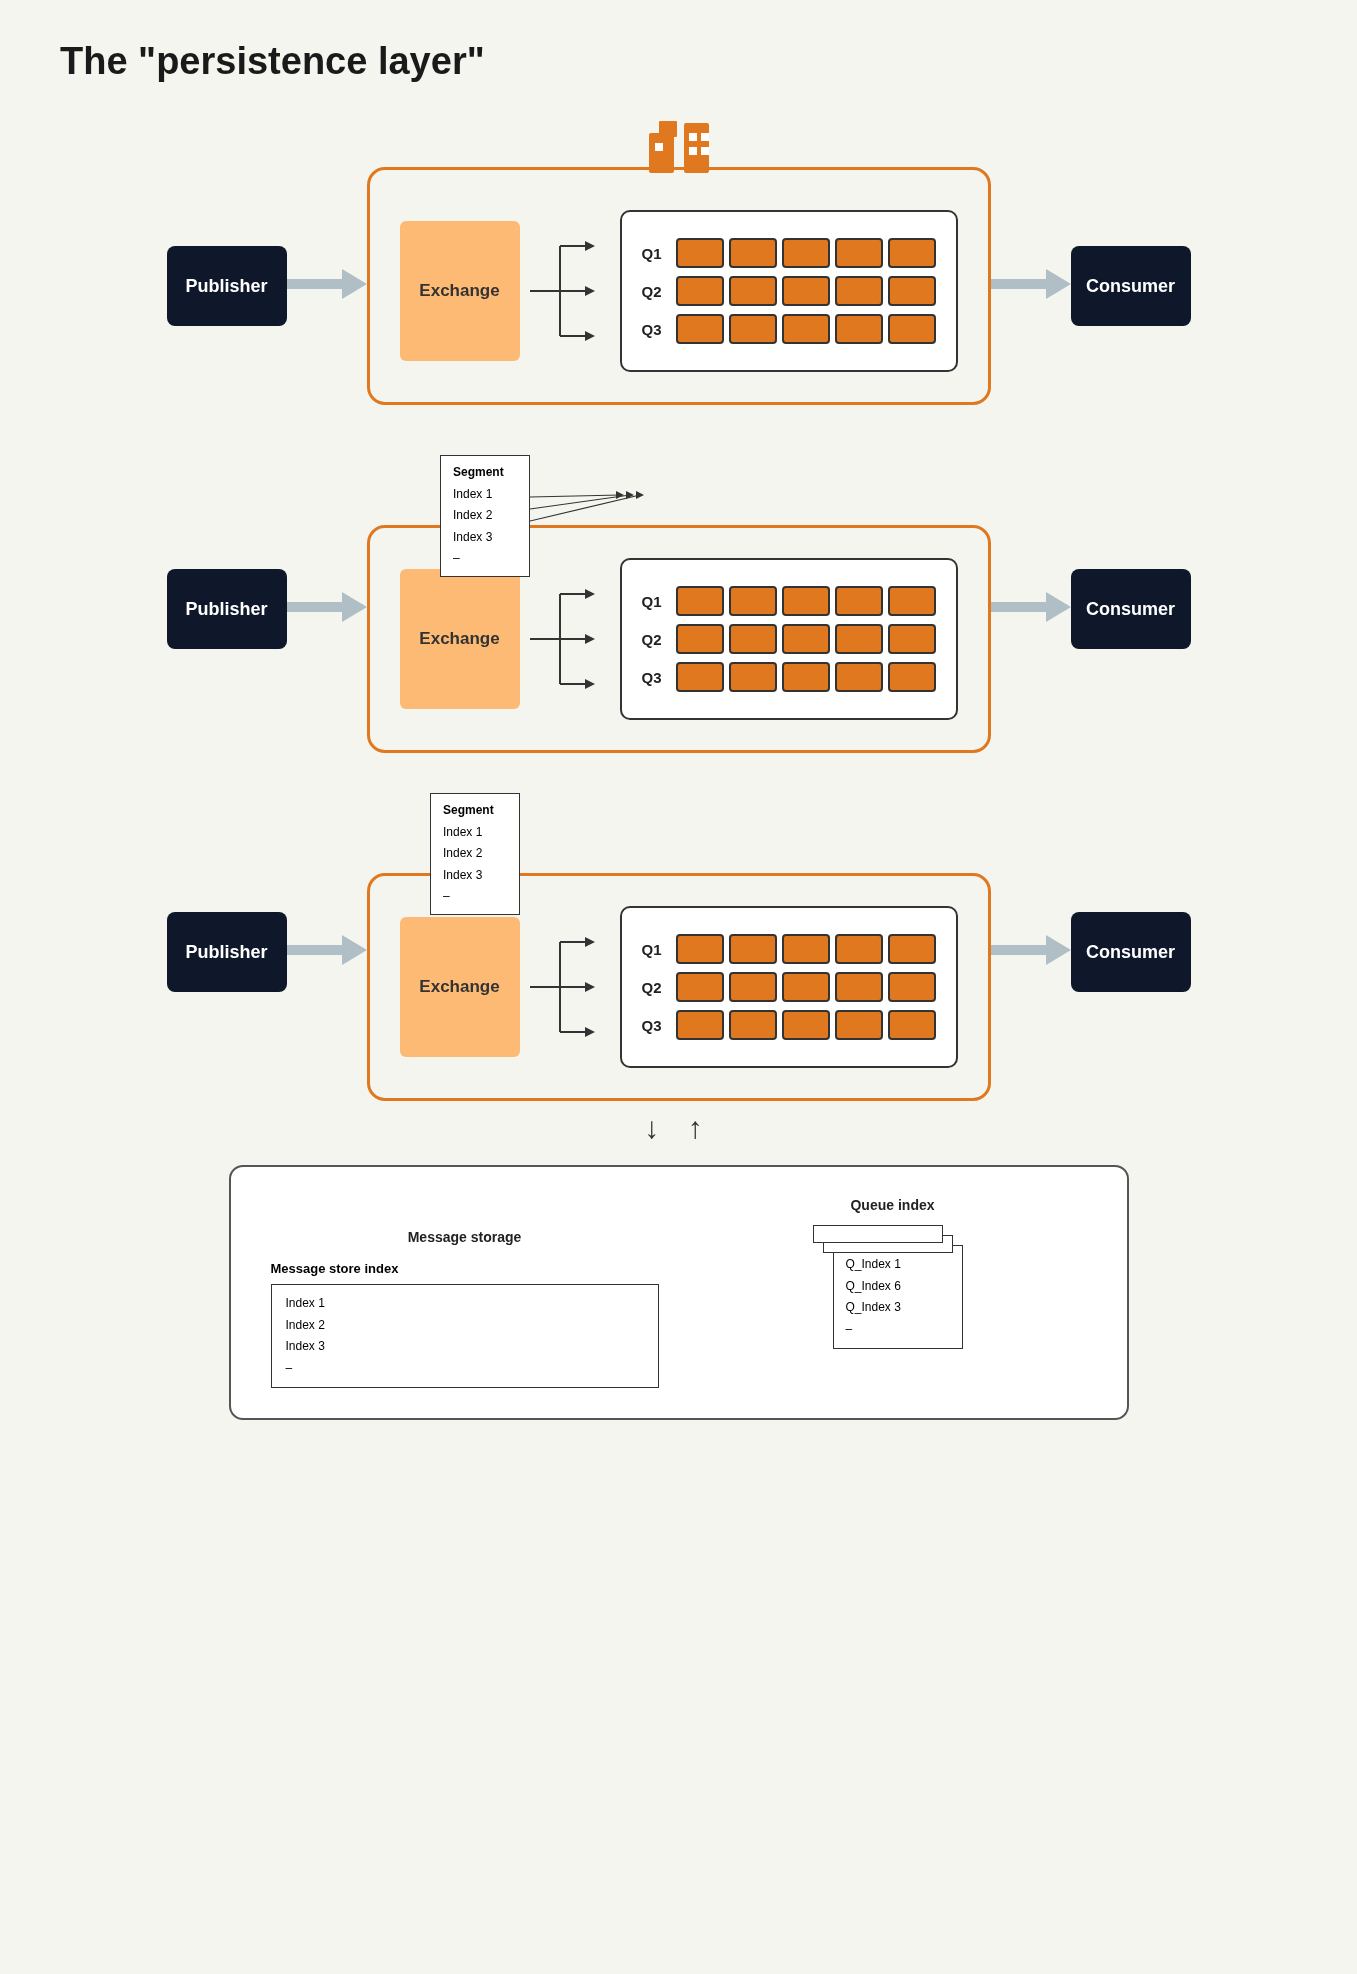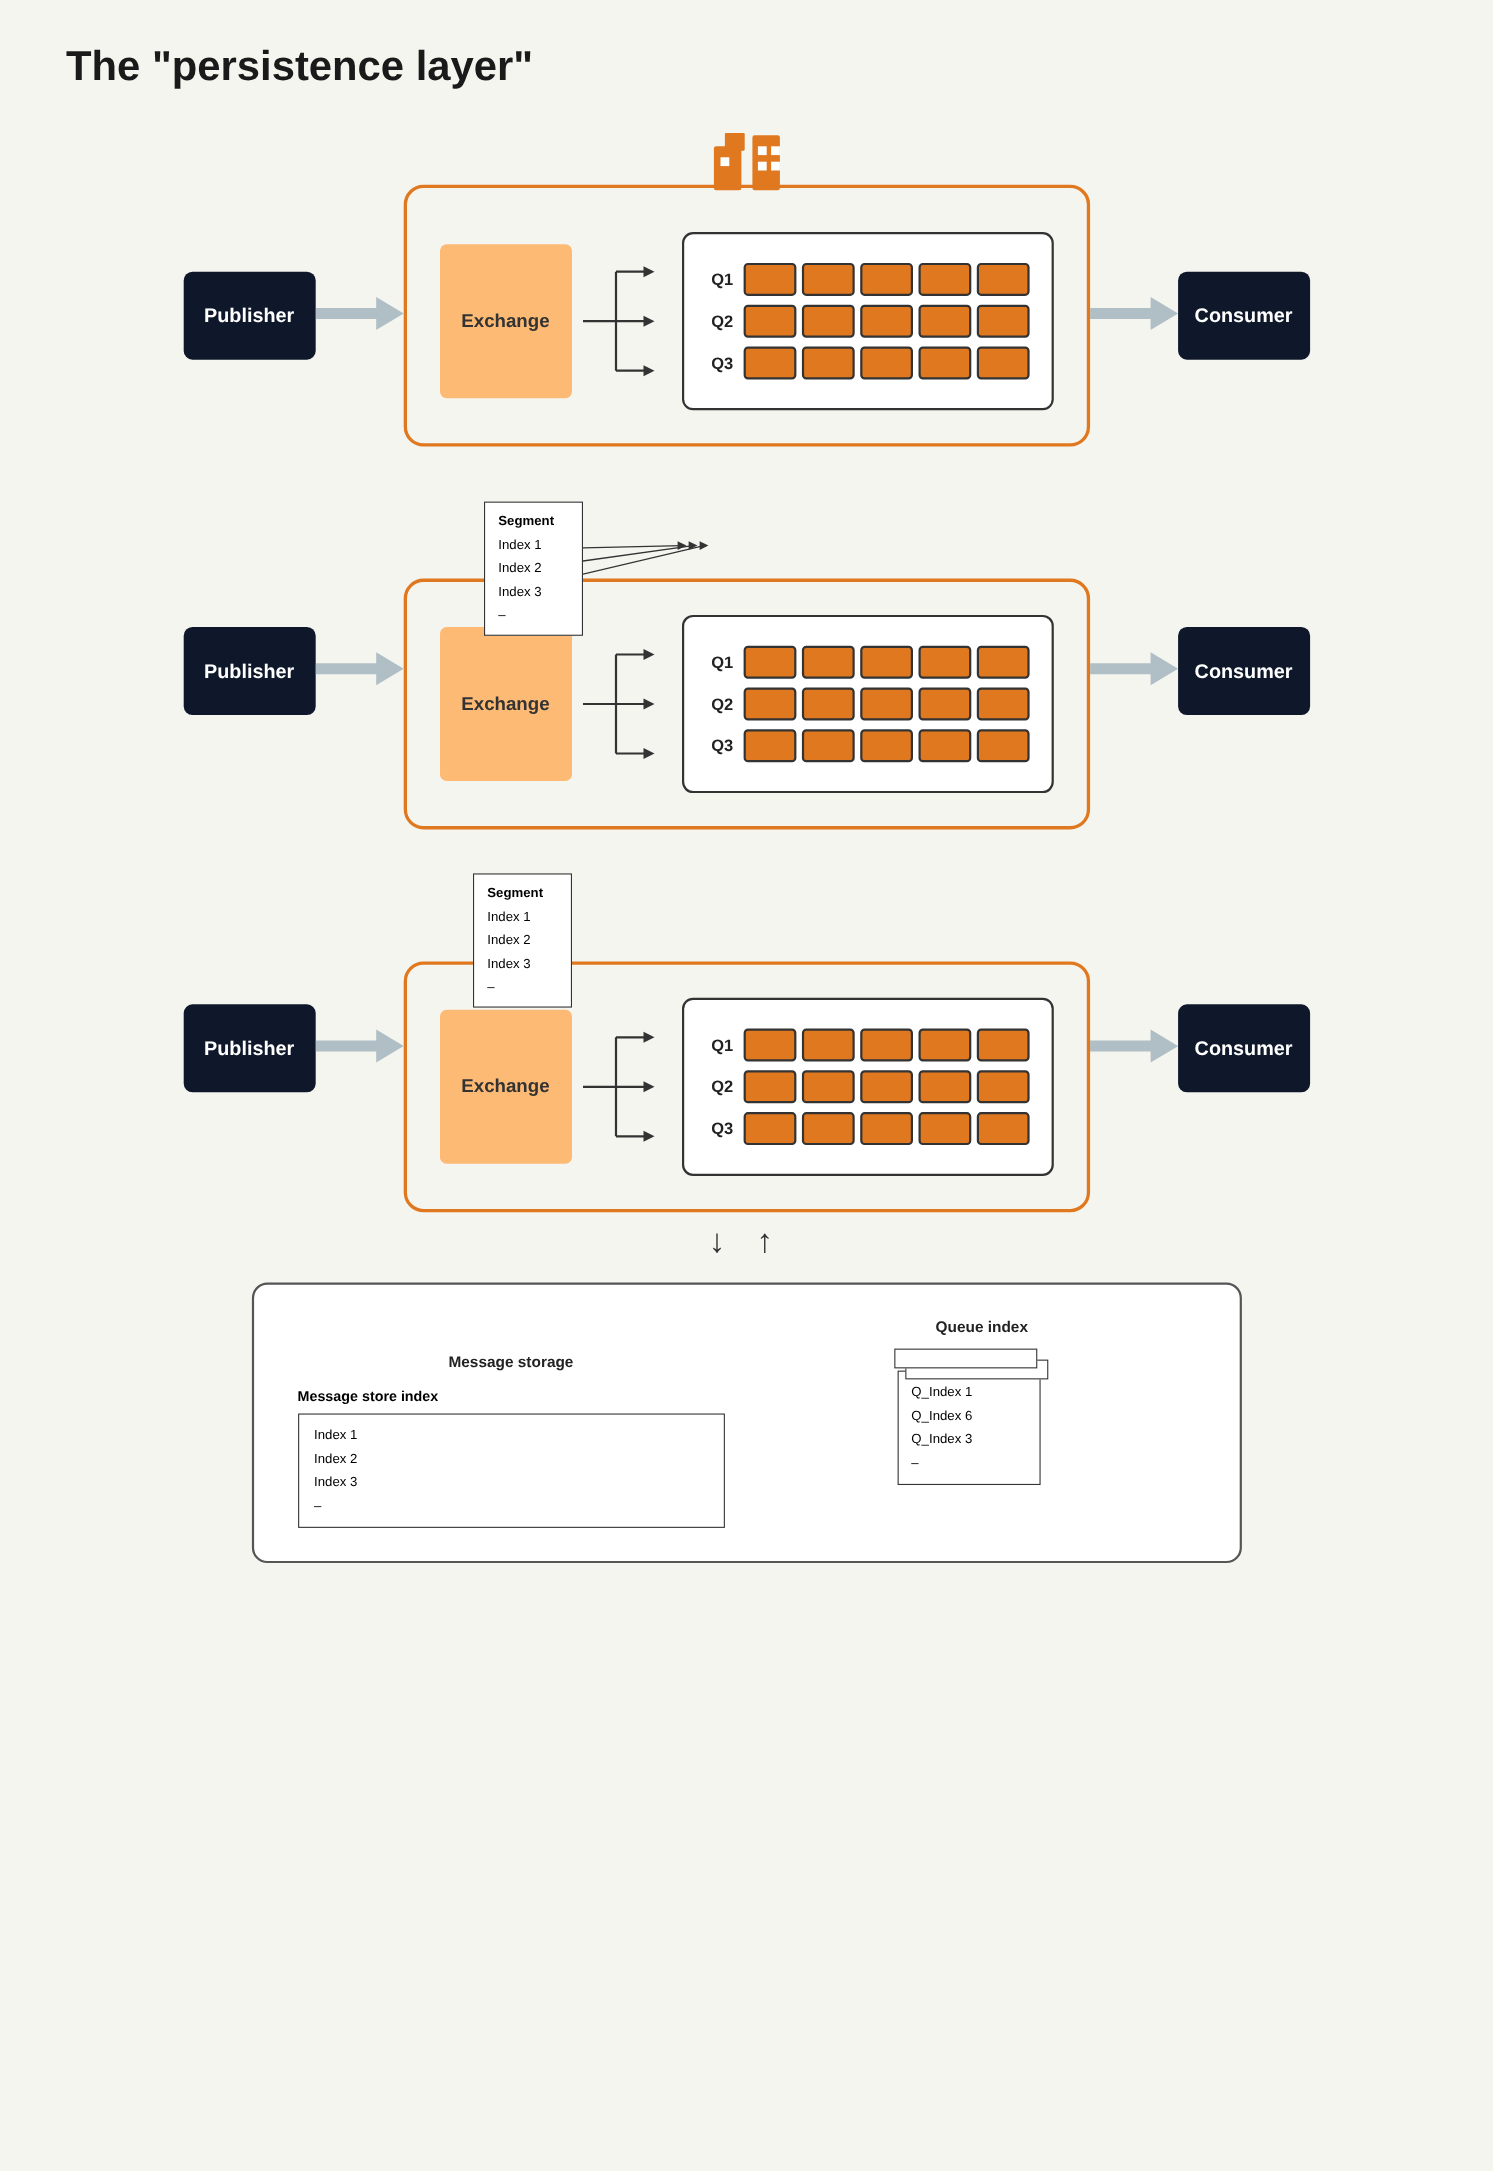--- a/index.html
+++ b/index.html
@@ -65,21 +65,20 @@
     .queue-row {
       display: flex;
       align-items: center;
       margin: 8px 0;
     }
     .queue-label {
       font-size: 15px;
       font-weight: bold;
       width: 30px;
       color: #222;
-      text-align: center;
     }
     .queue-bar {
       display: flex;
       gap: 5px;
       margin-left: 4px;
     }
     .queue-cell {
       width: 48px;
       height: 30px;
       background: #e07820;
@@ -455,21 +454,21 @@
             <div>Index 2</div>
             <div>Index 3</div>
             <div>–</div>
           </div>
         </div>
       </div>
 
       <div class="queue-index-section">
         <div class="queue-index-title">Queue index</div>
         <div class="q-index-stack" style="position:relative;width:160px;height:150px;margin:0 auto;">
-          <div style="position:absolute;top:20px;left:3px;border:1.5px solid #333;background:white;padding:8px 12px;font-size:12px;line-height:1.8;width:130px;">
+          <div style="position:absolute;top:20px;left:20px;border:1.5px solid #333;background:white;padding:8px 12px;font-size:12px;line-height:1.8;width:130px;">
             <div>Q_Index 1</div>
             <div>Q_Index 6</div>
             <div>Q_Index 3</div>
             <div>–</div>
           </div>
           <div style="position:absolute;top:10px;left:10px;border:1.5px solid #333;background:white;padding:8px 12px;font-size:12px;line-height:1.8;width:130px;z-index:1;">
           </div>
           <div style="position:absolute;top:0px;left:0px;border:1.5px solid #333;background:white;padding:8px 12px;font-size:12px;line-height:1.8;width:130px;z-index:2;">
           </div>
         </div>

